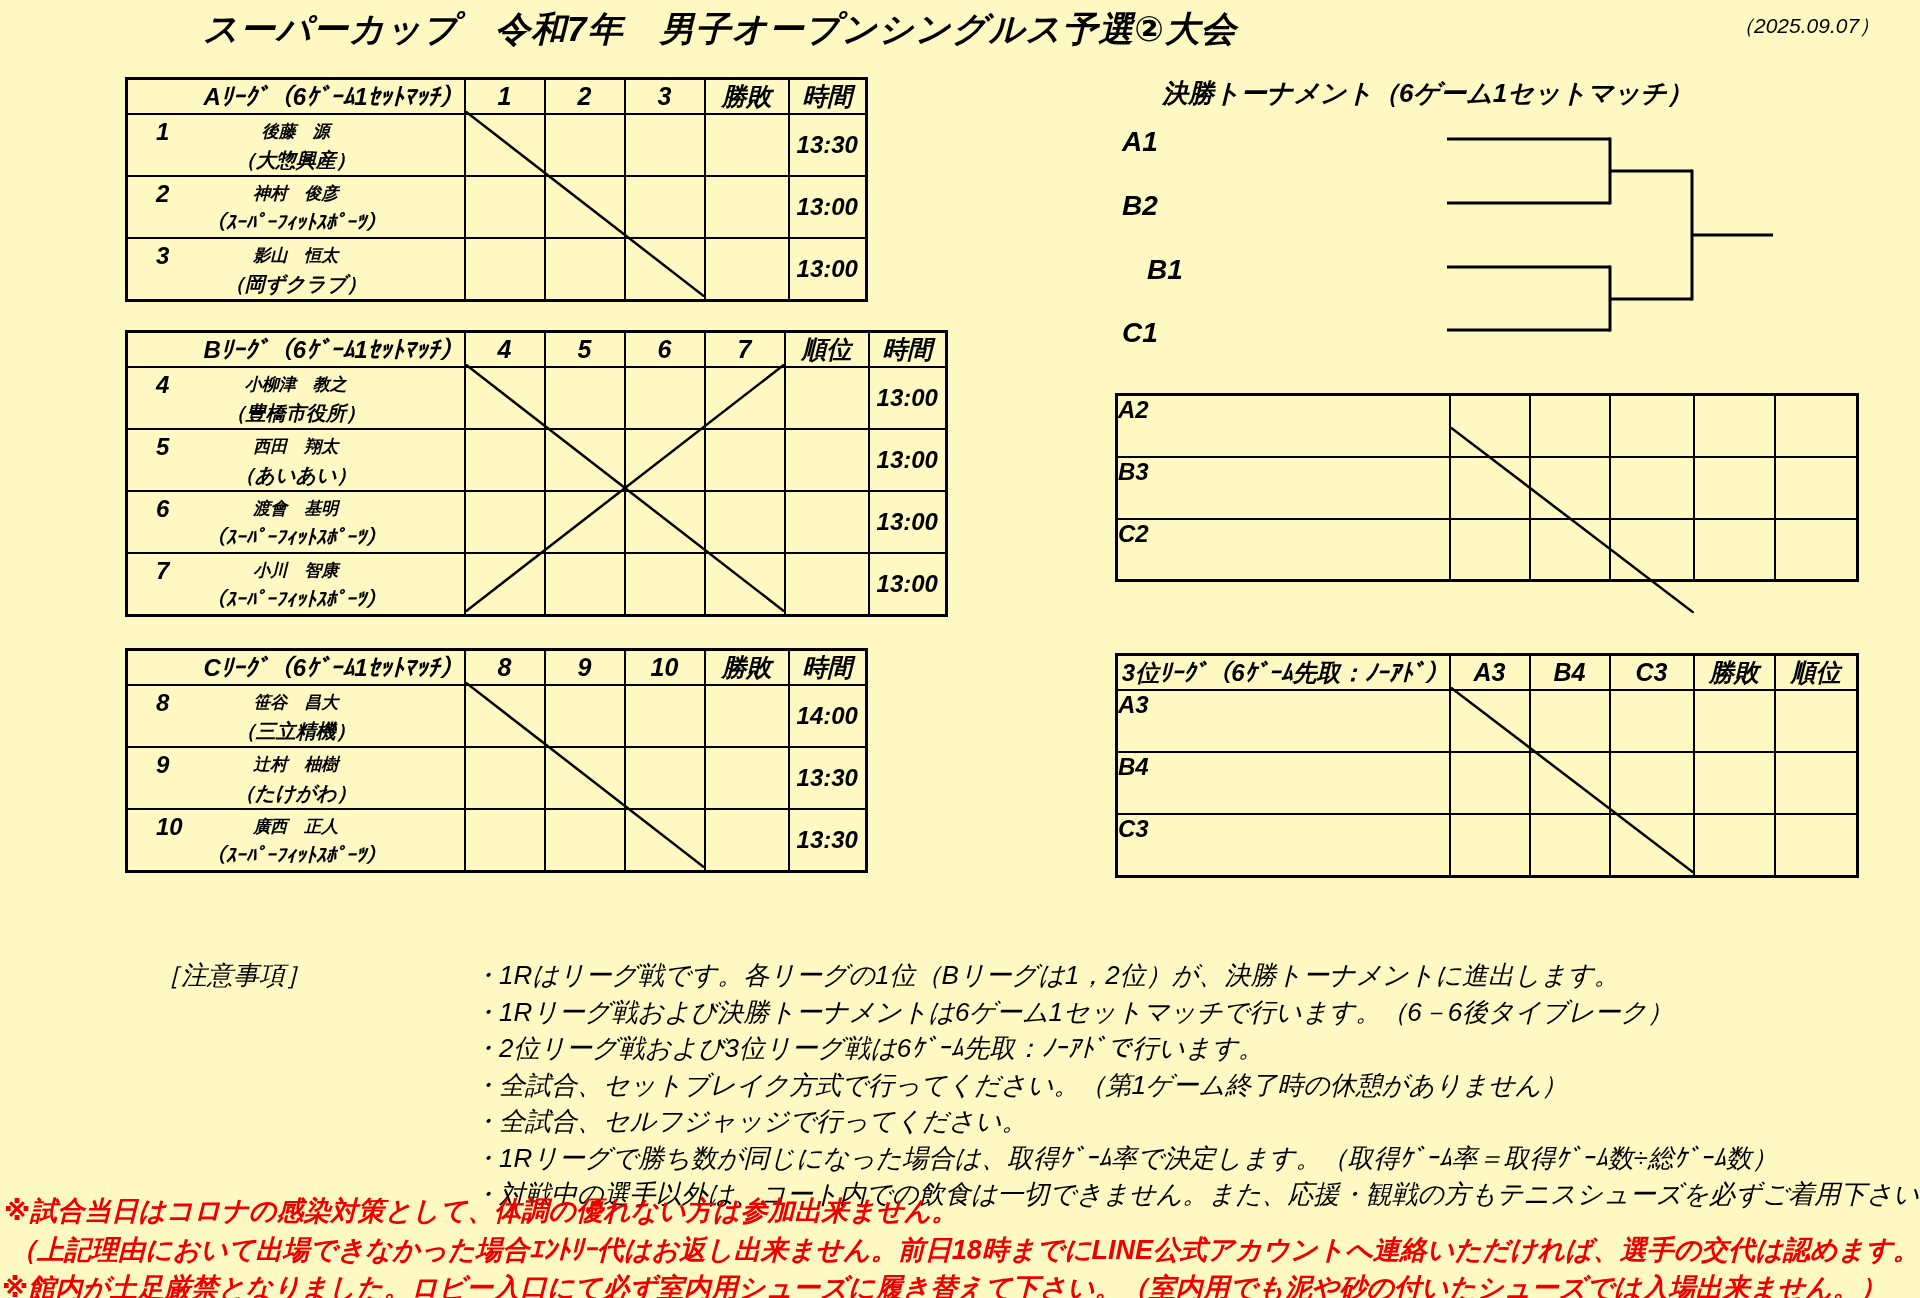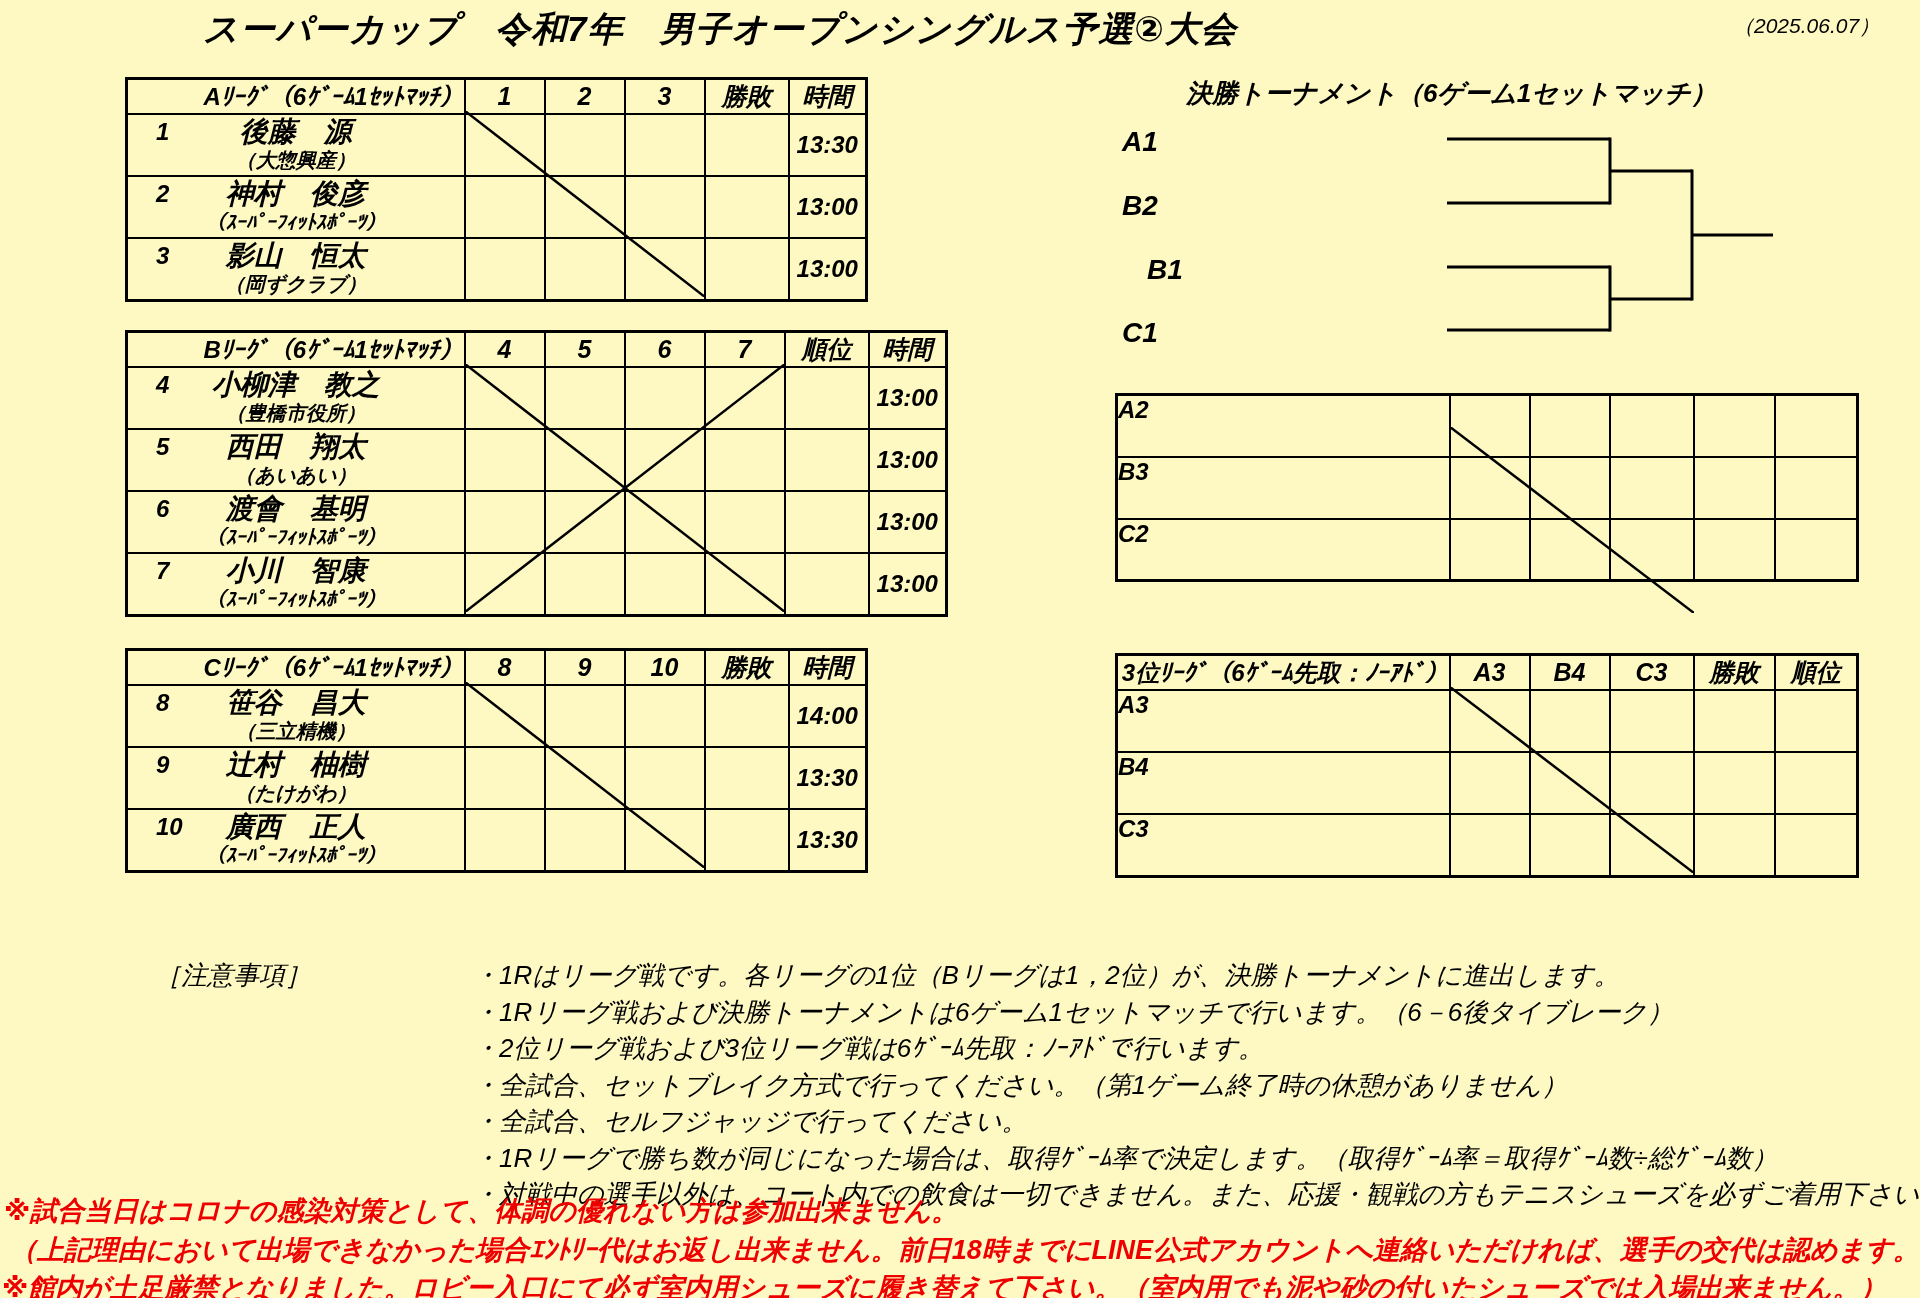--- a/index.html
+++ b/index.html
@@ -3,47 +3,47 @@
 <meta charset="utf-8">
 <style>
   html,body{margin:0;padding:0;background:#fff;}
   .page{
     position:relative;width:1920px;height:1298px;background:#fef9c3;overflow:hidden;
     font-family:"Liberation Sans","DejaVu Sans",sans-serif;color:#000;font-style:italic;
   }
   .abs{position:absolute;white-space:nowrap;}
   .title{left:203px;top:6px;font-size:35px;font-weight:bold;letter-spacing:1px;}
   .date{left:1733px;top:12px;font-size:21px;}
-  .bracket-title{left:1162px;top:76px;font-size:26px;font-weight:bold;margin-left:24px;}
+  .bracket-title{left:1162px;top:76px;font-size:26px;font-weight:bold;}
   .blabel{font-size:28px;font-weight:bold;}
   table.grid{
     position:absolute;border-collapse:collapse;table-layout:fixed;
     border:3px solid #000;font-weight:bold;
   }
   table.grid td{border:2px solid #000;padding:0;overflow:hidden;}
   td.hname{text-align:right;padding-left:10px;font-size:24px;}
   td.hcol{text-align:center;font-size:25px;}
   td.pcell{position:relative;vertical-align:top;}
   .pnum{position:absolute;left:28px;top:3px;font-size:24px;}
-  .pname{text-align:center;font-size:28px;line-height:31px;margin-top:1px;}
+  .pname{text-align:center;font-size:17px;line-height:31px;margin-top:1px;}
   .pclub{text-align:center;font-size:20px;line-height:26px;}
   td.tcell{text-align:center;font-size:24px;font-weight:bold;}
   td.plabel{text-align:left;vertical-align:top;padding:1px 4px;font-size:24px;}
   svg.overlay{position:absolute;pointer-events:none;}
   .notes-label{font-size:26px;}
   .note-line{font-size:26px;}
   .warn-line{font-size:27px;font-weight:bold;}
 </style>
 </head>
 <body>
 
 <div class="page">
 
   <div class="abs title">スーパーカップ　令和7年　男子オープンシングルス予選②大会</div>
-  <div class="abs date">（2025.06.07）</div>
+  <div class="abs date">（2025.09.07）</div>
 
   <div class="abs bracket-title">決勝トーナメント（6ゲーム1セットマッチ）</div>
 
   <svg class="overlay" style="left:1100px;top:115px;" width="700" height="230" viewBox="0 0 700 230">
     <g stroke="#000" stroke-width="3" fill="none">
       <line x1="347" y1="24" x2="510" y2="24"></line>
       <line x1="347" y1="88" x2="510" y2="88"></line>
       <line x1="510" y1="22.5" x2="510" y2="89.5"></line>
       <line x1="510" y1="56" x2="592" y2="56"></line>
       <line x1="347" y1="152" x2="510" y2="152"></line>

